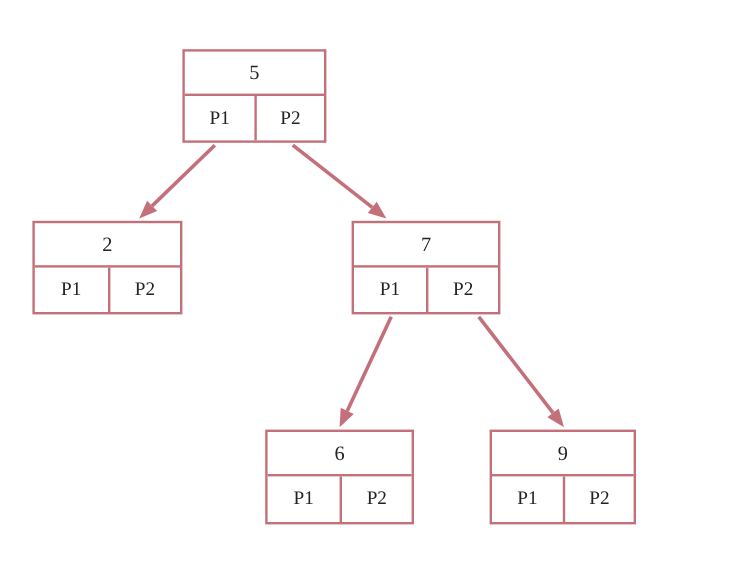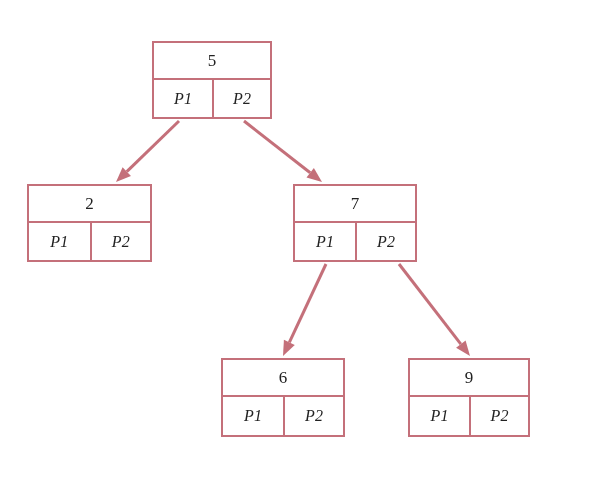--- a/index.html
+++ b/index.html
@@ -49,21 +49,20 @@
   }
   .ptr-cell {
     flex: 1 1 50%;
     box-sizing: border-box;
     display: flex;
     align-items: center;
     justify-content: center;
     font-size: 16px;
     color: #222222;
     line-height: 1;
-    font-style: italic;
   }
   .ptr-cell.ptr-right {
     border-left: 2px solid #c2410c;
   }
 </style>
 </head>
 <body>
 
 <div id="canvas">
 

